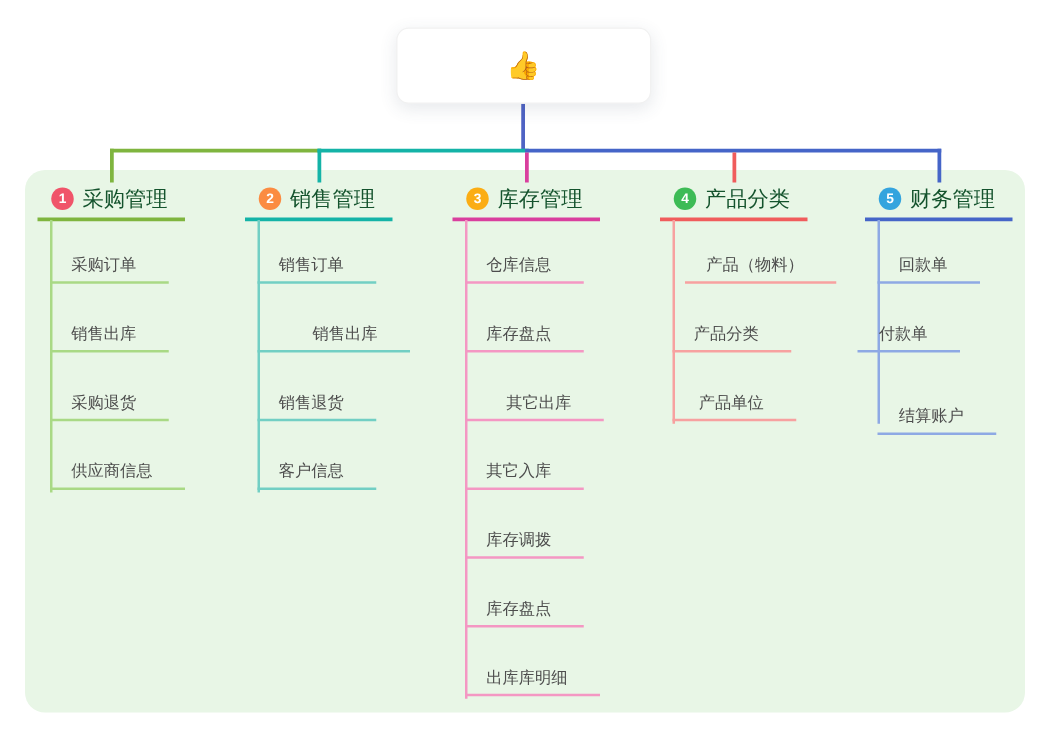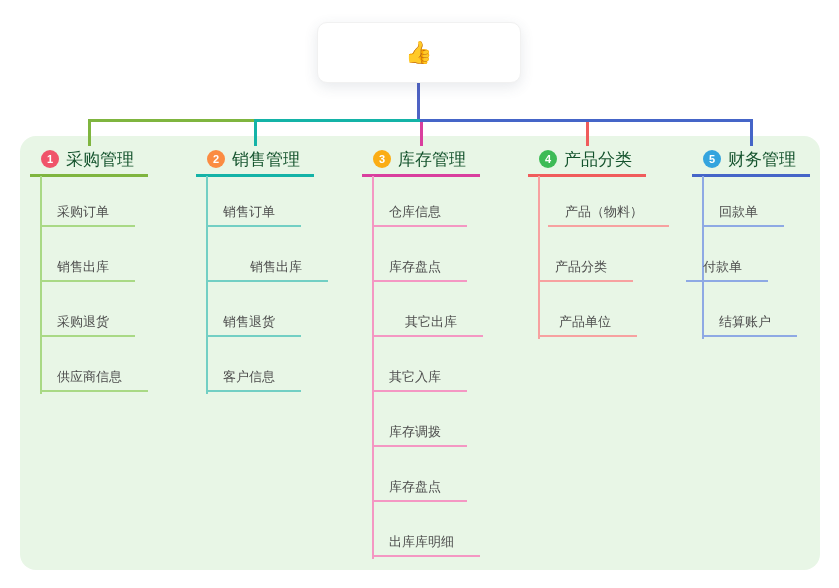--- a/index.html
+++ b/index.html
@@ -175,18 +175,18 @@
       <div class="branch-header" style="left: 703px; top: 146px;">
         <span class="badge" style="background: rgb(52, 164, 222);">5</span>
         <span class="branch-label">财务管理</span>
       </div>
       <div class="child-item" style="left: 702px; top: 201px; border-bottom: 2px solid rgb(142, 169, 228);">
         <span class="child-label">回款单</span>
       </div>
       <div class="child-item" style="left: 686px; top: 256px; border-bottom: 2px solid rgb(142, 169, 228);">
         <span class="child-label">付款单</span>
       </div>
-      <div class="child-item" style="left: 702px; top: 311px; border-bottom: 2px solid rgb(142, 169, 228);">
+      <div class="child-item" style="left: 702px; top: 322px; border-bottom: 2px solid rgb(142, 169, 228);">
         <span class="child-label">结算账户</span>
       </div>
     </div>
 
 </div>
 
 </body></html>

